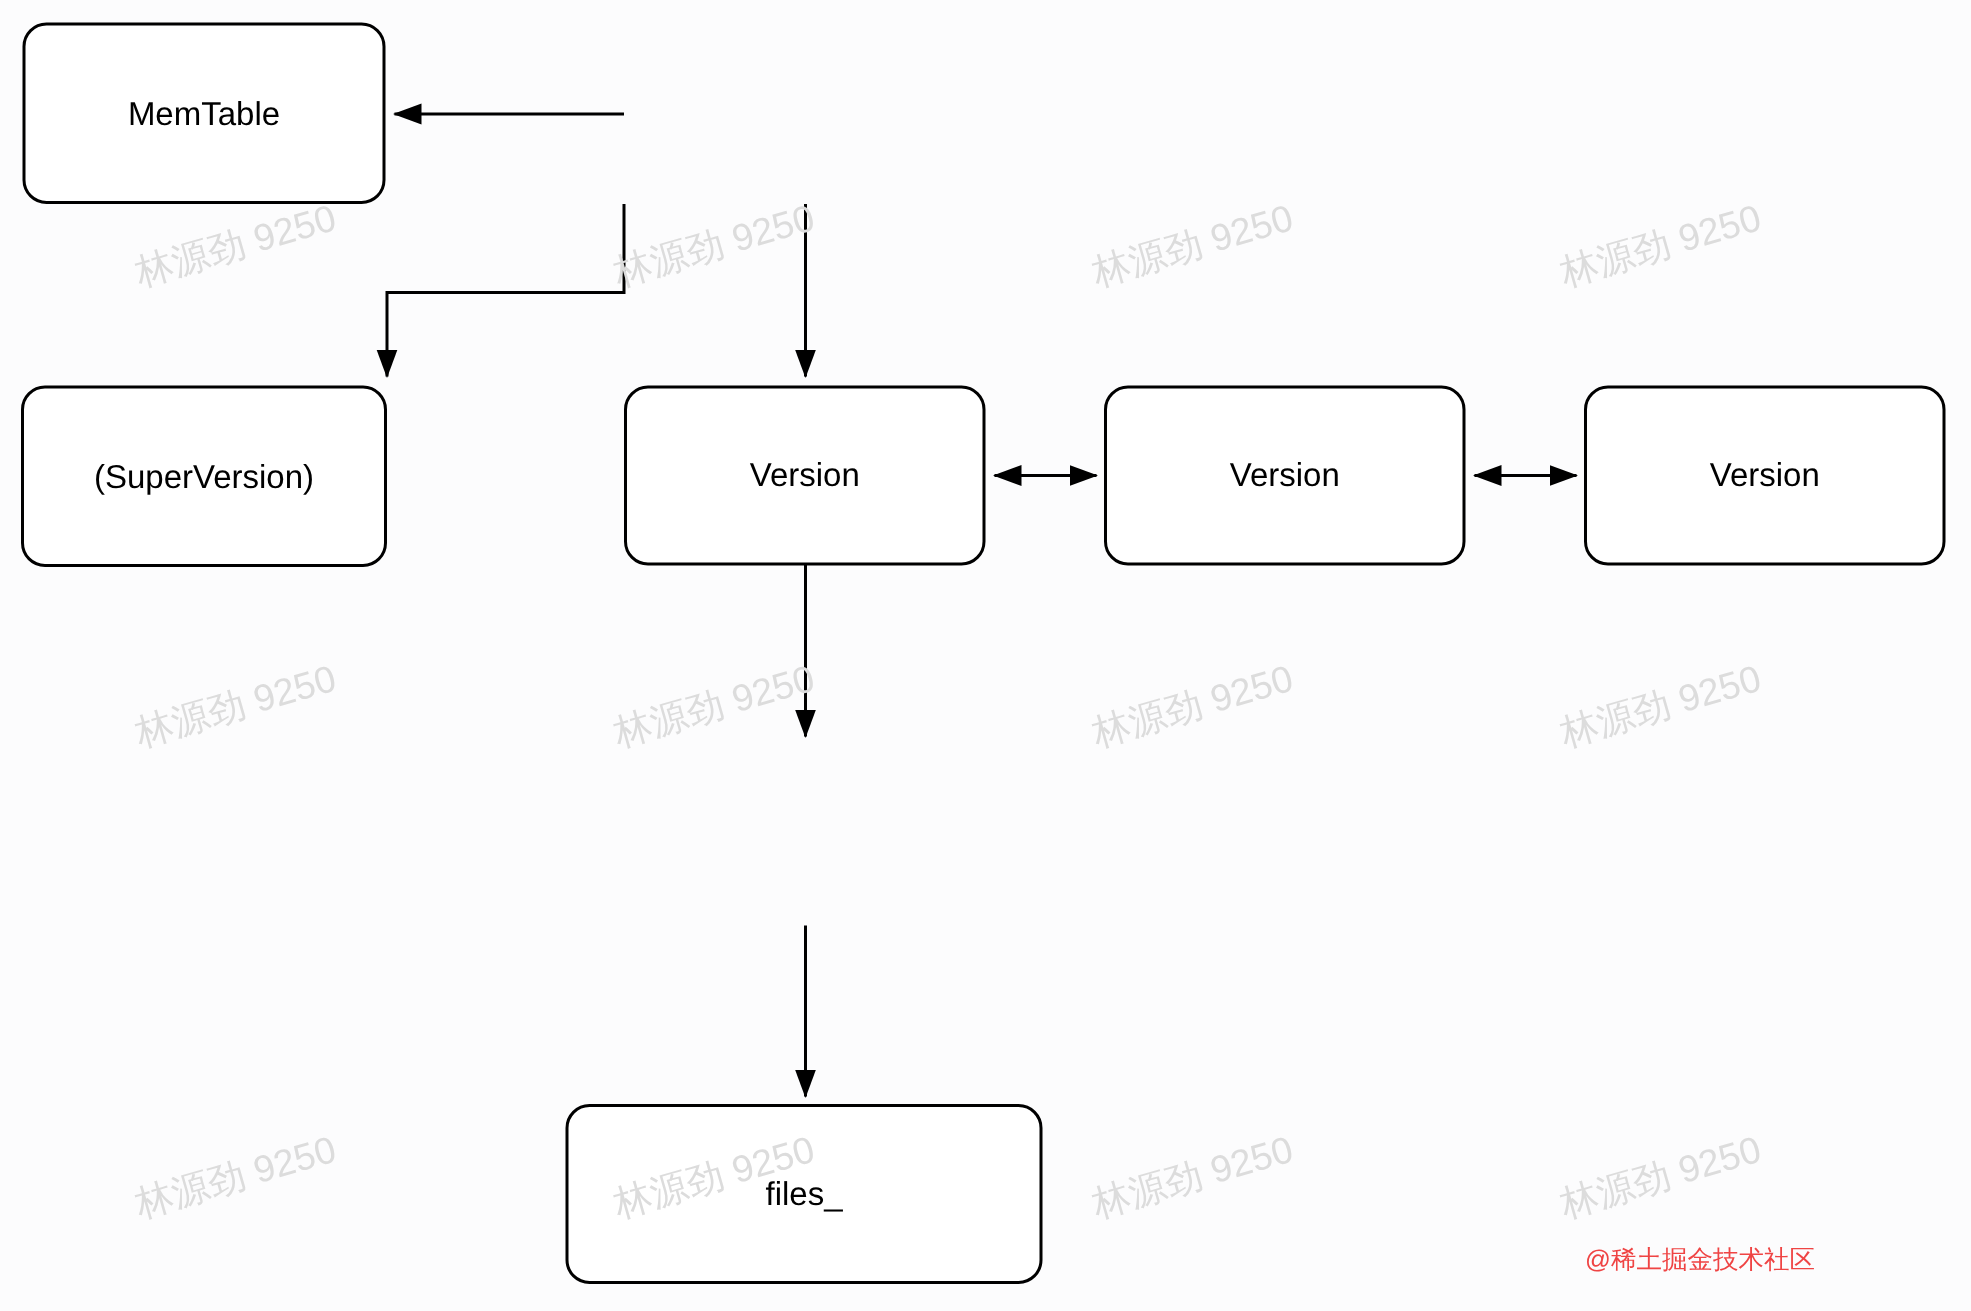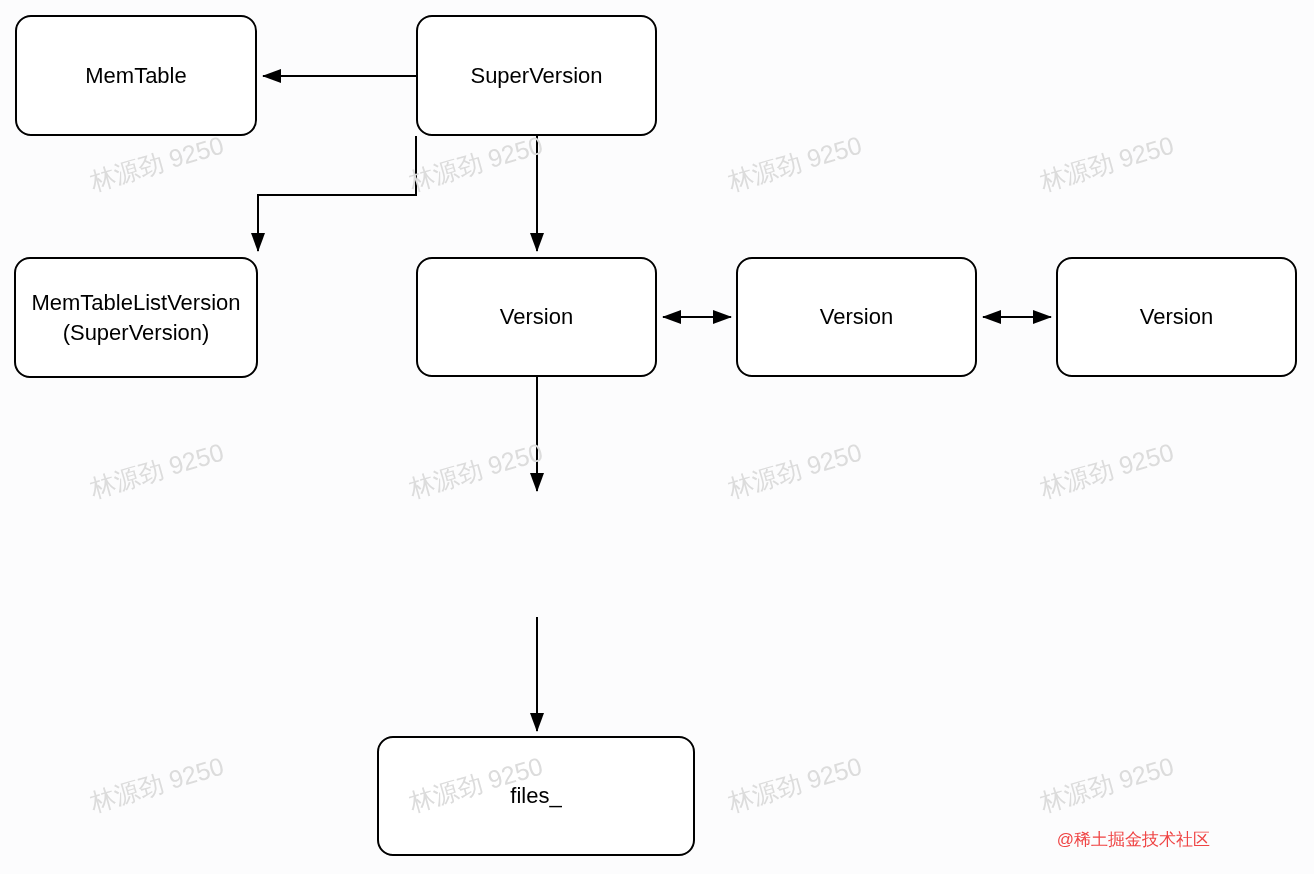--- a/index.html
+++ b/index.html
@@ -85,26 +85,22 @@
     <path class="edge" d="M663,317 L731,317" marker-start="url(#arrowhead)" marker-end="url(#arrowhead)"></path>
     <path class="edge" d="M983,317 L1051,317" marker-start="url(#arrowhead)" marker-end="url(#arrowhead)"></path>
     <path class="edge" d="M537,376 L537,491" marker-end="url(#arrowhead)"></path>
     <path class="edge" d="M537,617 L537,731" marker-end="url(#arrowhead)"></path>
   </svg>
 
   <div class="node" style="left:15px; top:15px; width:242px; height:121px;">
     <span>MemTable</span>
   </div>
 
-  <div class="node" style="left:416px; top:15px; width:241px; height:121px;">
-    <span>SuperVersion</span>
-  </div>
 
   <div class="node" style="left:14px; top:257px; width:244px; height:121px;">
-    <span>MemTableListVersion</span>
     <span>(SuperVersion)</span>
   </div>
 
   <div class="node" style="left:416px; top:257px; width:241px; height:120px;">
     <span>Version</span>
   </div>
 
   <div class="node" style="left:736px; top:257px; width:241px; height:120px;">
     <span>Version</span>
   </div>

